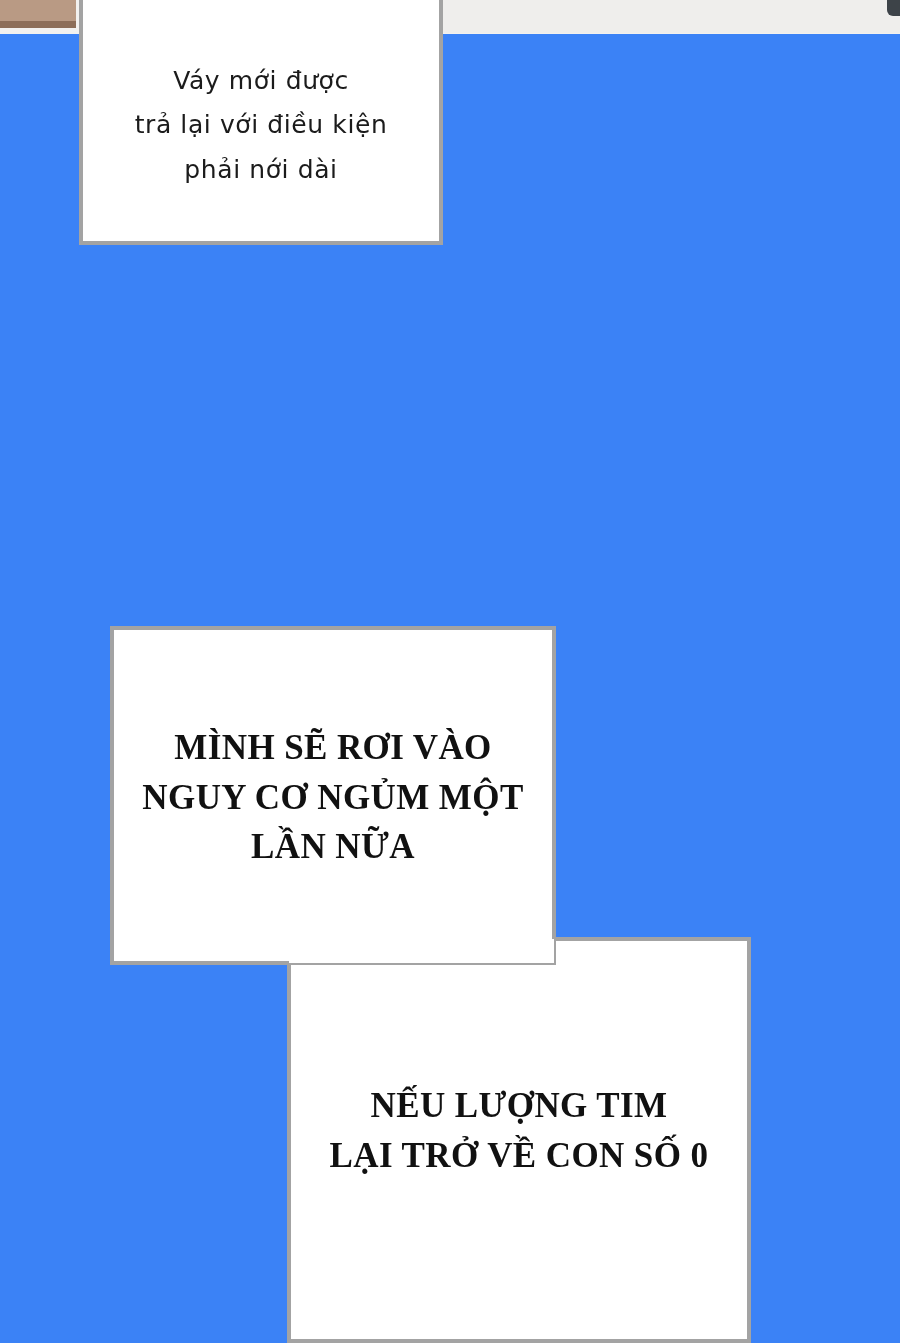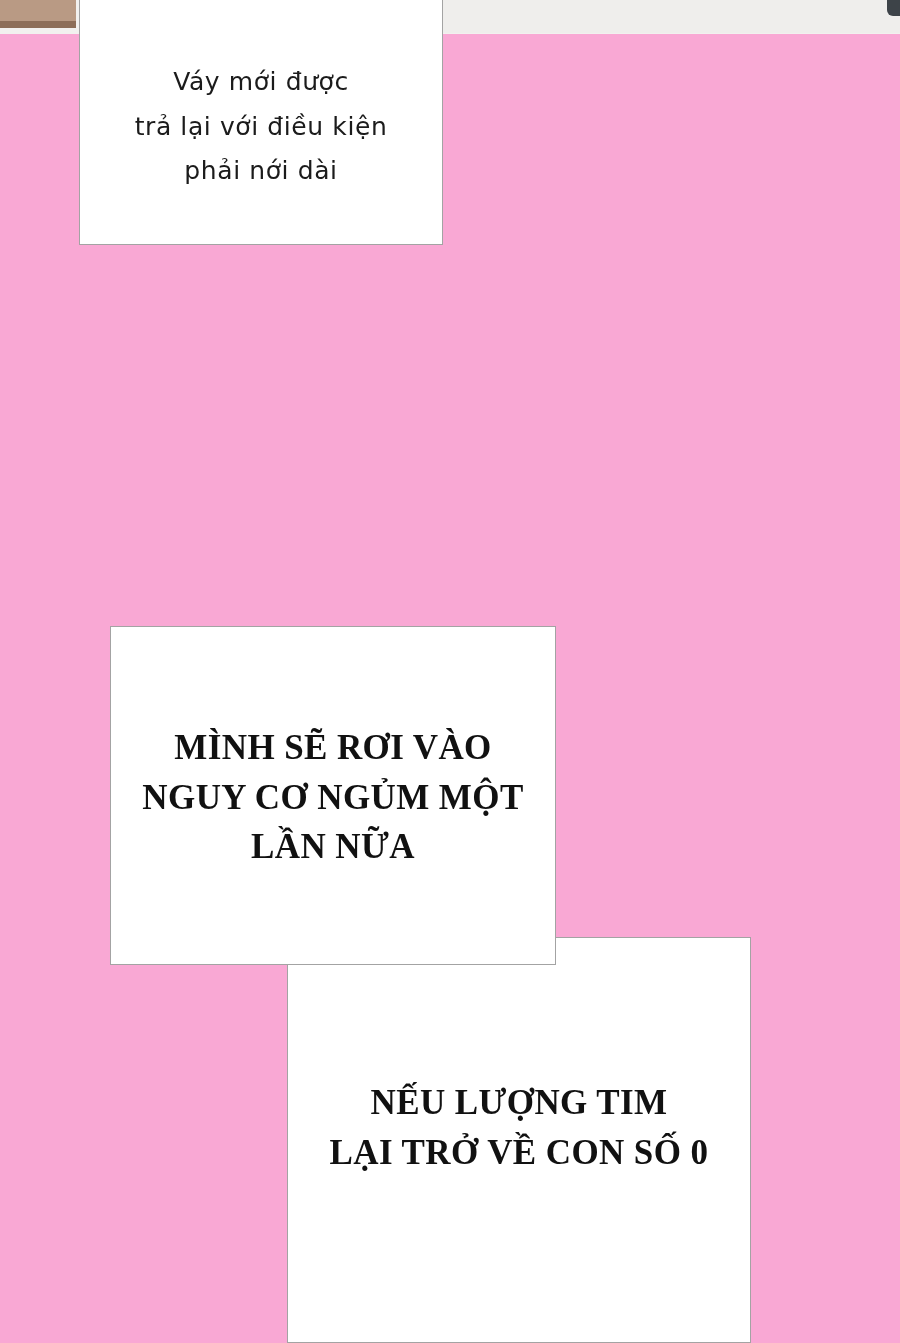--- a/index.html
+++ b/index.html
@@ -12,21 +12,21 @@
     height: 1343px;
     position: relative;
     overflow: hidden;
     font-family: "Liberation Serif", serif;
   }
 
   
   .page {
     position: absolute;
     inset: 0;
-    background: #f9a8d4;
+    background: #3b82f6;
   }
 
   
   .scene-strip {
     position: absolute;
     left: 0;
     top: 0;
     width: 900px;
     height: 34px;
     background: #f2f1ef;
@@ -66,21 +66,21 @@
     width: 372px;
     height: 16px;
     background: #3d4348;
     border-radius: 0 0 6px 6px;
   }
 
   
   .box {
     position: absolute;
     background: #ffffff;
-    border: 1px solid #a3a3a3;
+    border: 4px solid #a3a3a3;
     box-sizing: border-box;
   }
 
   .box-handwritten {
     left: 79px;
     top: -8px;
     width: 364px;
     height: 253px;
     display: flex;
     align-items: center;

